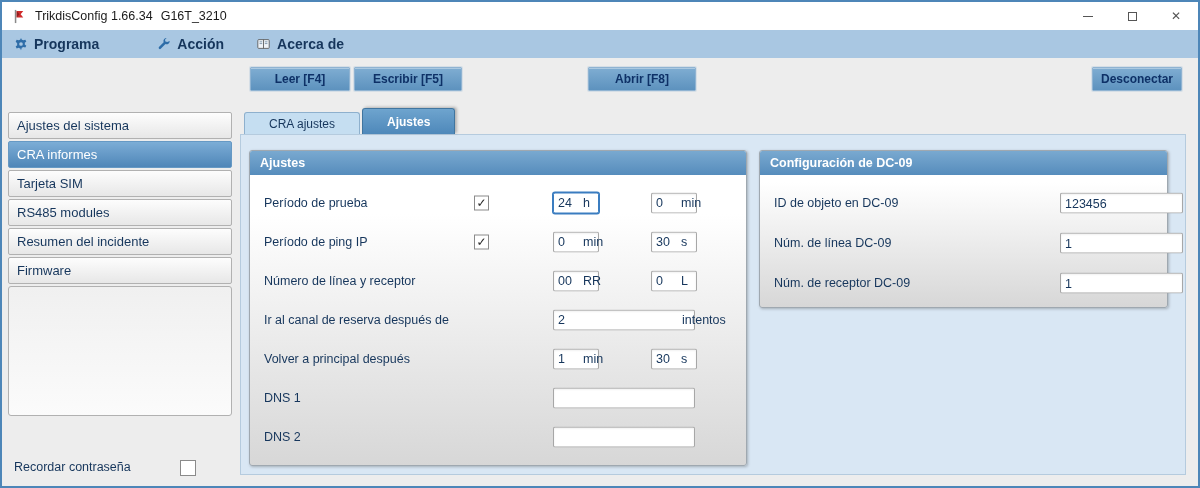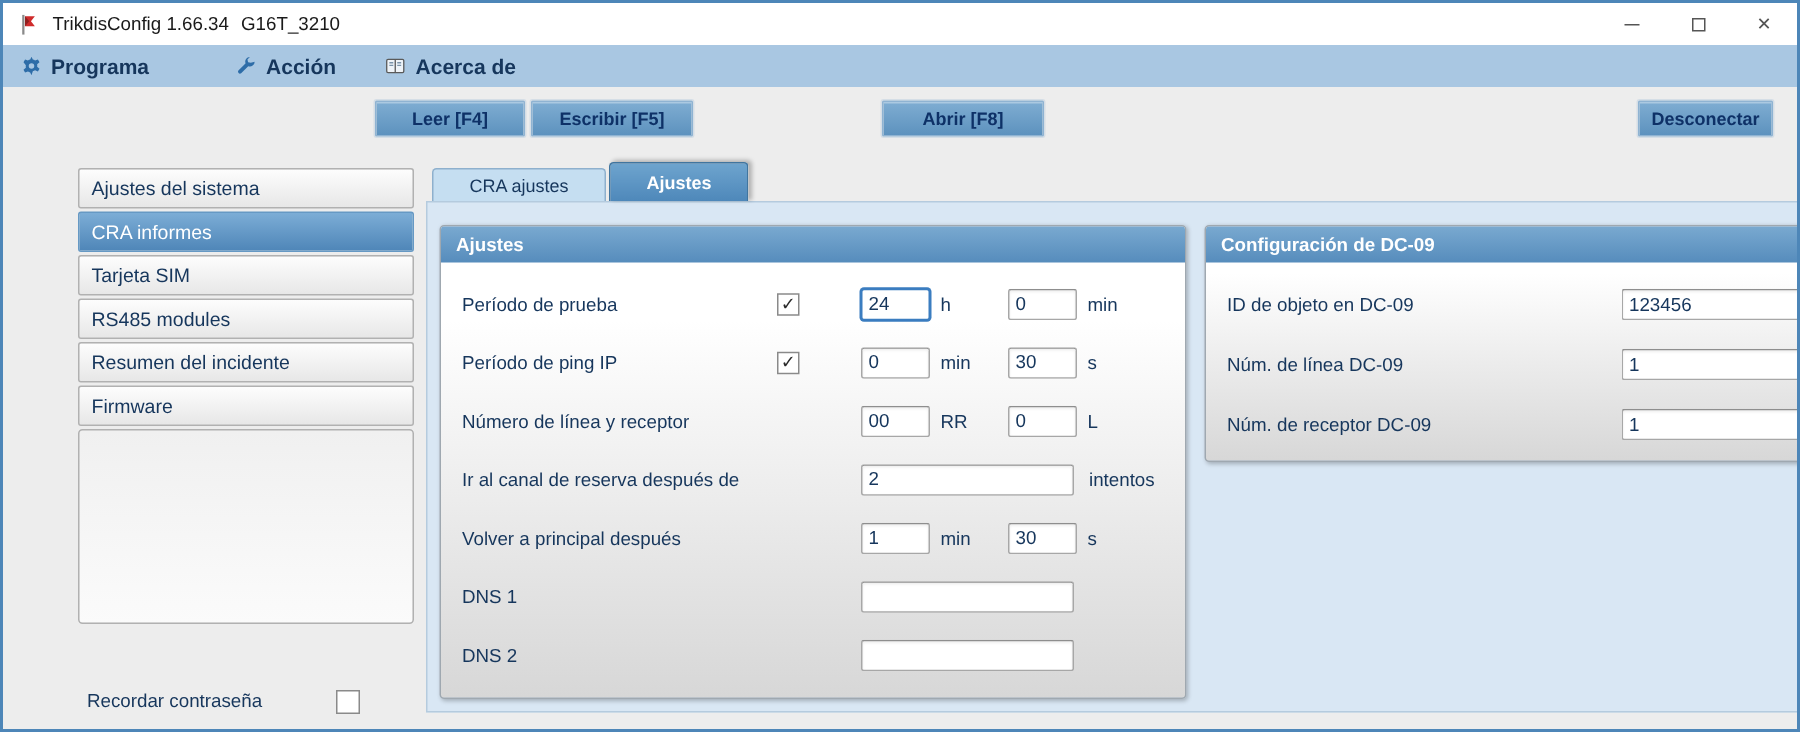--- a/index.html
+++ b/index.html
@@ -42,21 +42,21 @@
   .tbtn-read{ left:248px; width:100px; }
   .tbtn-write{ left:352px; width:108px; }
   .tbtn-open{ left:586px; width:108px; }
   .tbtn-save{ left:702px; width:100px; }
   .tbtn-disconnect{ right:16px; width:90px; }
 
   
   .main{ flex:1 1 auto; display:flex; background:#ededed; min-height:0; }
 
   
-  .sidebar{ width:234px; flex:0 0 auto; position:relative; padding:12px 2px 4px 6px;margin-left:44px; }
+  .sidebar{ width:234px; flex:0 0 auto; position:relative; padding:12px 2px 4px 6px; }
   .nav-item{
     width:224px; height:27px; margin-bottom:2px;
     background:linear-gradient(#fdfdfd,#e7e7e7);
     border:1px solid #b1b1b1; border-radius:2px;
     display:flex; align-items:center; padding-left:8px;
     font-size:13px; color:#16365c; cursor:default;
   }
   .nav-item.selected{
     background:linear-gradient(#7cadd6,#4f86b8);
     border-color:#6699c4; color:#fff;
@@ -101,21 +101,21 @@
   .g-abs{ position:absolute; top:50%; transform:translateY(-50%); }
   .f-label{ left:14px; font-size:12.5px; color:#16365c; white-space:nowrap; }
   .cbx{
     left:224px; width:15px; height:15px; background:#fff; border:1px solid #8a8a8a;
     display:flex; align-items:center; justify-content:center;
     font-size:12px; line-height:1; color:#2b2b2b; cursor:default;
   }
   .inp{
     height:21px; border:1px solid #a7a7a7; border-top-color:#8e8e8e; border-radius:2px;
     background:#fff; font-family:"Liberation Sans",sans-serif; font-size:12.5px; color:#16365c;
-    padding:0 4px; box-shadow:inset 0 1px 2px rgba(0,0,0,.08);
+    padding:0 4px; box-shadow:inset 0 1px 2px rgba(0,0,0,.08);margin-left:23px;
   }
   .in1{ left:280px; width:46px; }
   .un1{ left:333px; }
   .in2{ left:378px; width:46px; }
   .un2{ left:431px; }
   .inw{ left:280px; width:142px; }
   .unw{ left:432px; }
   .unit{ font-size:12.5px; color:#16365c; white-space:nowrap; }
   .inp.focused{ border:1px solid #3b7dc0; box-shadow:0 0 0 1px #3b7dc0; }
   .indc{ left:277px; width:123px; }

